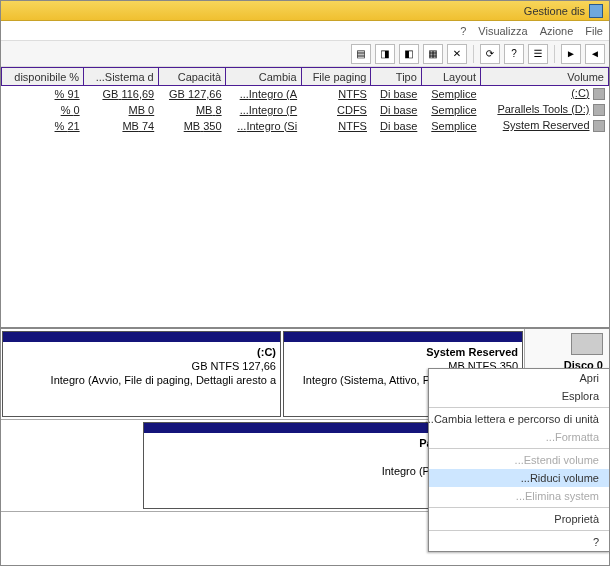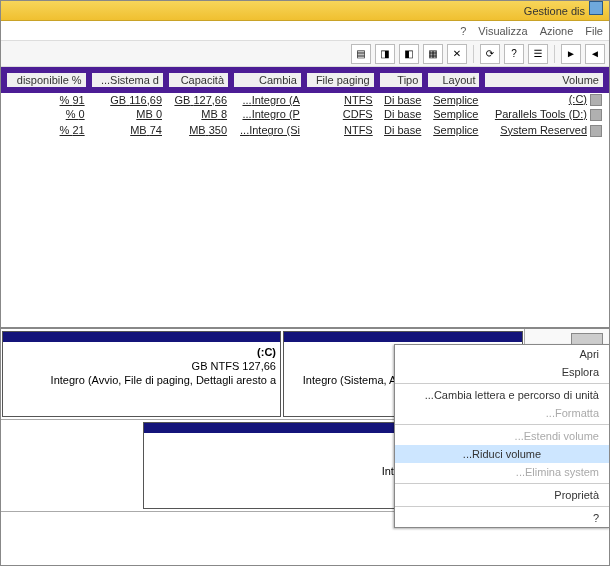--- a/index.html
+++ b/index.html
@@ -1,40 +1,40 @@
 <!DOCTYPE html>
 <html><head>
 <meta charset="utf-8">
 <style>
   * { box-sizing: border-box; margin: 0; padding: 0; font-family: "Segoe UI", Tahoma, sans-serif; font-size: 11px; }
   body { width: 610px; height: 566px; background: #fff; direction: rtl; text-align: right; border: 1px solid #888; overflow: hidden; }
-  .titlebar { background: linear-gradient(#f7d55a,#f0c030); height: 20px; line-height: 20px; padding: 0 6px; display:flex; align-items:flex-start; gap:4px; color:#333; border-bottom:1px solid #c9a227;}
+  .titlebar { background: linear-gradient(#f7d55a,#f0c030); height: 20px; line-height: 20px; padding: 0 6px; display:flex; align-items:center; gap:4px; color:#333; border-bottom:1px solid #c9a227;}
   .titlebar .ticon{width:14px;height:14px;background:#6fa8dc;border:1px solid #2b5a8a;}
   .menubar { height: 20px; line-height:20px; padding: 0 6px; background:#fff; border-bottom:1px solid #ddd; display:flex; gap:12px; color:#555;}
   .menubar span{cursor:default;}
   .toolbar { height: 26px; display:flex; align-items:center; gap:4px; padding:2px 4px; background:#f6f6f6; border-bottom:1px solid #ddd;}
   .tbtn{width:20px;height:20px;border:1px solid #bbb;background:#fff;display:flex;align-items:center;justify-content:center;font-size:10px;}
   .sep{width:1px;height:18px;background:#ccc;margin:0 2px;}
   .grid-wrap{height:260px;overflow:hidden;}
   table.grid{width:100%;border-collapse:collapse;}
-  .grid th{background:#f0f0f0;border:6px solid #4c1d95;padding:1px 4px;font-weight:normal;color:#333;white-space:nowrap;height:18px;}
+  .grid th{background:#f0f0f0;border:1px solid #4c1d95;padding:1px 4px;font-weight:normal;color:#333;white-space:nowrap;height:18px;}
   .grid td{padding:0px 4px;white-space:nowrap;height:16px;color:#222;text-decoration:underline;}
   .grid td.vicon::before{content:"";display:inline-block;width:10px;height:10px;background:#b0b0b0;border:1px solid #888;margin-left:3px;vertical-align:middle;}
   .lower{border-top:2px solid #888;}
   .diskrow{display:flex;border-bottom:1px solid #aaa;min-height:64px;}
   .diskinfo{width:85px;border-left:1px solid #aaa;padding:4px 6px;background:#f9f9f9;line-height:1.3;}
   .diskinfo .picon{width:32px;height:22px;background:#ccc;border:1px solid #888;display:inline-block;}
   .diskbody{flex:1;display:flex;position:relative;}
   .part{border:1px solid #555;margin:2px 1px;padding:2px 4px;line-height:1.25;position:relative;}
   .part .hdr{background:#14147a;height:10px;position:absolute;top:0;left:0;right:0;}
   .part .inner{margin-top:12px;}
-  .ctx{position:absolute;top:344px;right:0px;width:216px;background:#fff;border:1px solid #888;box-shadow:-1px 1px 2px rgba(0,0,0,.3);z-index:10;}
+  .ctx{position:absolute;top:368px;right:0px;width:182px;background:#fff;border:1px solid #888;box-shadow:-1px 1px 2px rgba(0,0,0,.3);z-index:10;}
   .ctx div{padding:3px 10px;color:#333;white-space:nowrap;}
   .ctx div.dis{color:#aaa;}
-  .ctx div.hov{background:#cde6ff;text-align:center;}
+  .ctx div.hov{background:#cde6ff;}
   .ctx hr{border:none;border-top:1px solid #ccc;margin:2px 0;}
 </style>
 </head>
 <body>
 
 <div class="titlebar">
   <span class="ticon"></span>
   <span>Gestione dis</span>
 </div>
 

